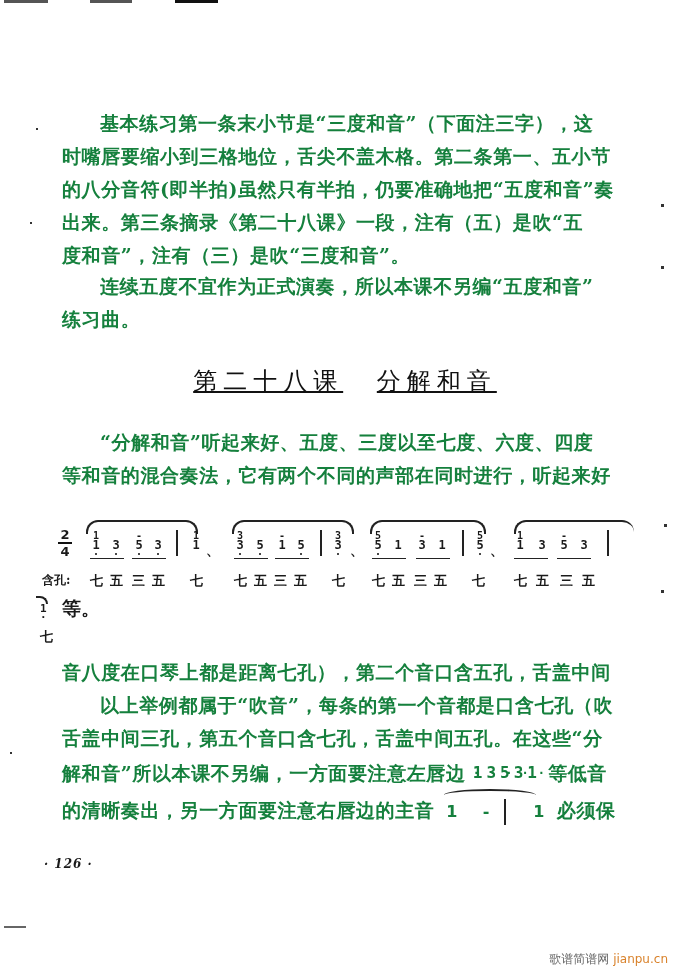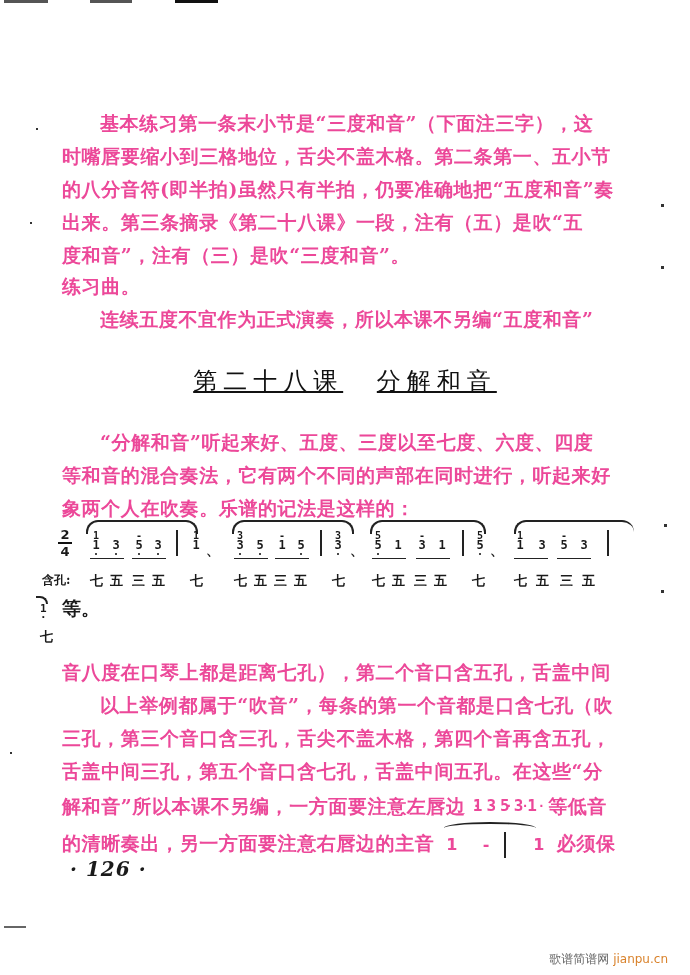--- a/index.html
+++ b/index.html
@@ -5,21 +5,21 @@
   html, body { margin: 0; padding: 0; background: #ffffff; }
   body {
     width: 690px; height: 975px; position: relative; overflow: hidden;
     font-family: "DejaVu Serif", "Liberation Serif", serif;
     color: #1a1a1a;
   }
   .top-rule { position: absolute; top: 0; height: 3px; background: #555; }
   .p {
     position: absolute; left: 62px; width: 540px;
     font-size: 19px; line-height: 33px; letter-spacing: 0.6px;
-    margin: 0; font-weight: bold; color: #ec4899;
+    margin: 0; font-weight: bold; color: #15803d;
   }
   .indent { text-indent: 38px; }
   .line { display: block; white-space: nowrap; }
   .title {
     position: absolute; top: 365px; left: 0; width: 690px; text-align: center;
     font-size: 24px; letter-spacing: 6px; font-weight: normal; color: #111;
   }
   .title span { margin: 0 10px; text-decoration: underline; }
 
   
@@ -44,21 +44,21 @@
   .etc-hole { position: absolute; left: 40px; top: 628px; font-size: 13px; font-weight: bold; }
 
   .inline-notes { display: inline-block; font-family: "DejaVu Sans Mono", monospace; font-weight: bold;
     font-size: 16px; letter-spacing: 4px; position: relative; vertical-align: 2px; }
   .inline-notes .dots { position: absolute; left: 0; top: 14px; font-size: 12px; letter-spacing: 9px; line-height: 8px; }
   .tonic { display: inline-block; position: relative; font-family: "DejaVu Sans", sans-serif; font-weight: bold;
     font-size: 16px; padding: 0 4px; width: 100px; text-align: center; }
   .tonic .arc { position: absolute; left: 2px; top: -4px; width: 92px; height: 10px; border-top: 2px solid #222; border-radius: 50% 50% 0 0; }
   .tonic .bl { position: absolute; left: 62px; top: 6px; height: 26px; border-left: 2px solid #222; }
 
-  .pageno { position: absolute; left: 44px; top: 857px; font-size: 20px; font-style: italic; font-weight: bold; letter-spacing: 1px; margin-left: 26px; }
+  .pageno { position: absolute; left: 44px; top: 857px; font-size: 12px; font-style: italic; font-weight: bold; letter-spacing: 1px; }
   .corner-mark { position: absolute; left: 4px; top: 926px; width: 22px; border-top: 2px solid #666; }
   .watermark { position: absolute; right: 22px; top: 951px; font-family: "DejaVu Sans", sans-serif; font-size: 12px; color: #666; }
   .watermark .en { color: #d9822b; }
   .speck { position: absolute; width: 3px; height: 3px; background: #333; }
 </style>
 </head>
 <body>
 
 <div class="top-rule" style="left:4px;width:44px;"></div>
 <div class="top-rule" style="left:90px;width:42px;"></div>
@@ -66,33 +66,32 @@
 
 <div class="p" style="top:107px;">
   <span class="line indent">基本练习第一条末小节是“三度和音”（下面注三字），这</span>
   <span class="line">时嘴唇要缩小到三格地位，舌尖不盖木格。第二条第一、五小节</span>
   <span class="line">的八分音符(即半拍)虽然只有半拍，仍要准确地把“五度和音”奏</span>
   <span class="line">出来。第三条摘录《第二十八课》一段，注有（五）是吹“五</span>
   <span class="line">度和音”，注有（三）是吹“三度和音”。</span>
 </div>
 
 <div class="p" style="top:270px;">
+  <span class="line indent">连续五度不宜作为正式演奏，所以本课不另编“五度和音”</span>
   <span class="line">练习曲。</span>
-  <span class="line indent">连续五度不宜作为正式演奏，所以本课不另编“五度和音”</span>
 </div>
 
 <div class="title">
   <span>第二十八课</span>
   <span>分解和音</span>
 </div>
 
 <div class="p" style="top:426px;">
   <span class="line indent">“分解和音”听起来好、五度、三度以至七度、六度、四度</span>
   <span class="line">等和音的混合奏法，它有两个不同的声部在同时进行，听起来好</span>
-  <span class="line">象两个人在吹奏。乐谱的记法是这样的：</span>
 </div>
 
 <div class="score">
   <div class="timesig">
     <div>2</div>
     <div class="bar"></div>
     <div>4</div>
   </div>
 
   <div class="slur" style="left:34px;width:108px;"></div>
@@ -165,21 +164,20 @@
   <div style="width:10px;height:6px;border-top:2px solid #222;border-right:2px solid #222;border-radius:0 8px 0 0;margin-left:-4px;"></div>
   <div>1</div>
   <div>·</div>
 </div>
 <div class="etc" style="left:62px;">等。</div>
 <div class="etc-hole">七</div>
 
 <div class="p" style="top:656px;">
   <span class="line">音八度在口琴上都是距离七孔），第二个音口含五孔，舌盖中间</span>
   <span class="line indent">以上举例都属于“吹音”，每条的第一个音都是口含七孔（吹</span>
-  <span class="line">三孔，第三个音口含三孔，舌尖不盖木格，第四个音再含五孔，</span>
   <span class="line">舌盖中间三孔，第五个音口含七孔，舌盖中间五孔。在这些“分</span>
   <span class="line" style="line-height:36px;">
     <span>解和音”所以本课不另编，一方面要注意左唇边</span>
     <span class="inline-notes"><span>13531</span><span class="dots">·····</span></span>
     <span>等低音</span>
   </span>
   <span class="line" style="line-height:38px;">
     <span>的清晰奏出，另一方面要注意右唇边的主音</span>
     <span class="tonic">
       <span class="arc"></span>

